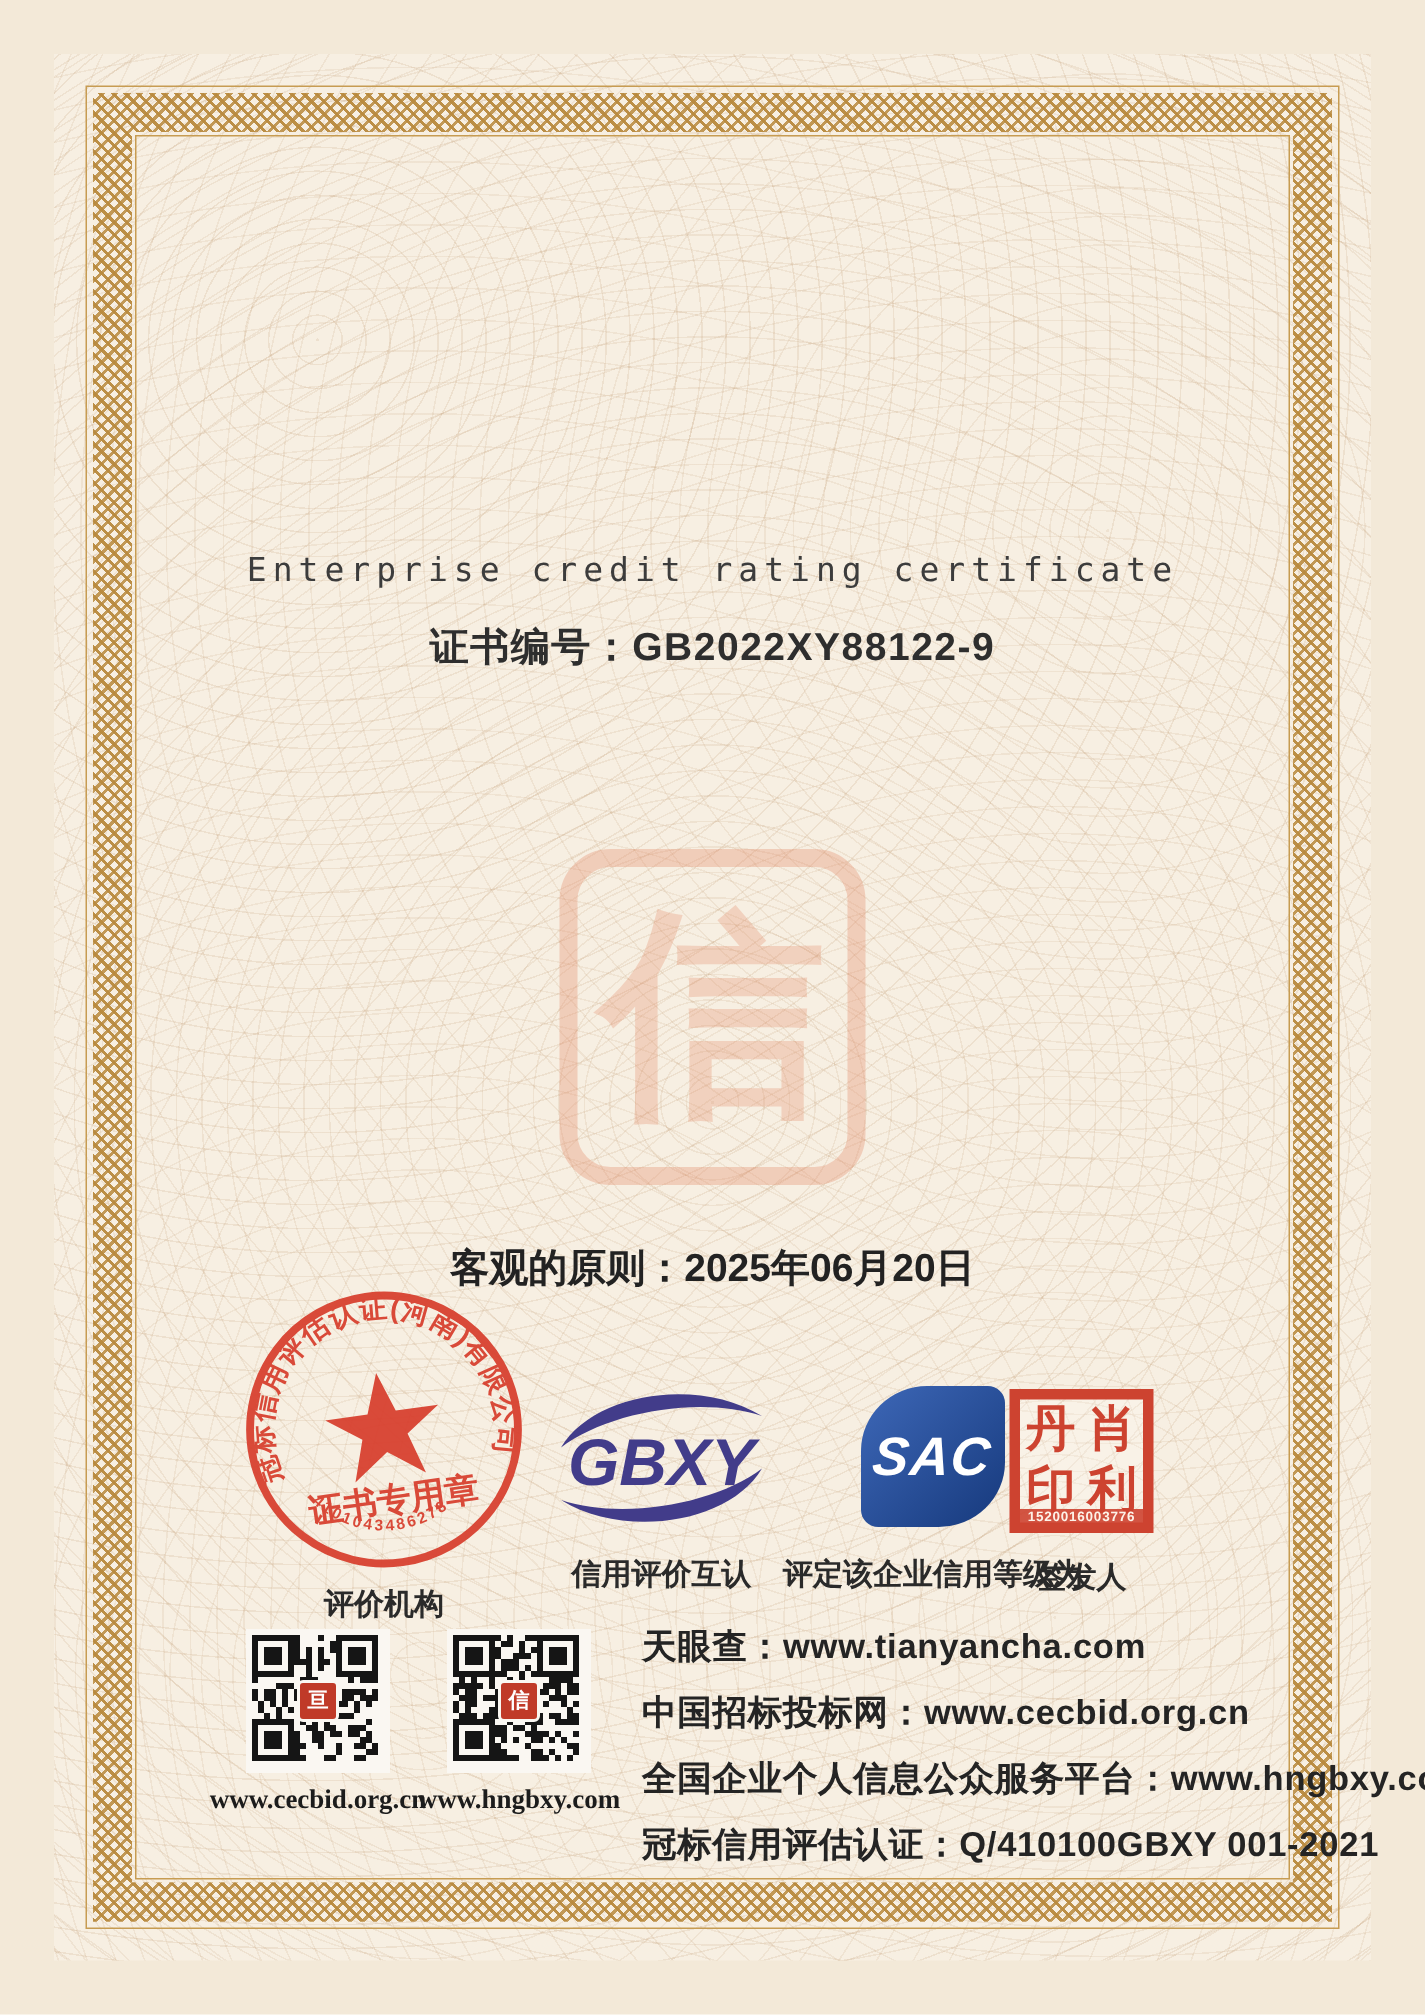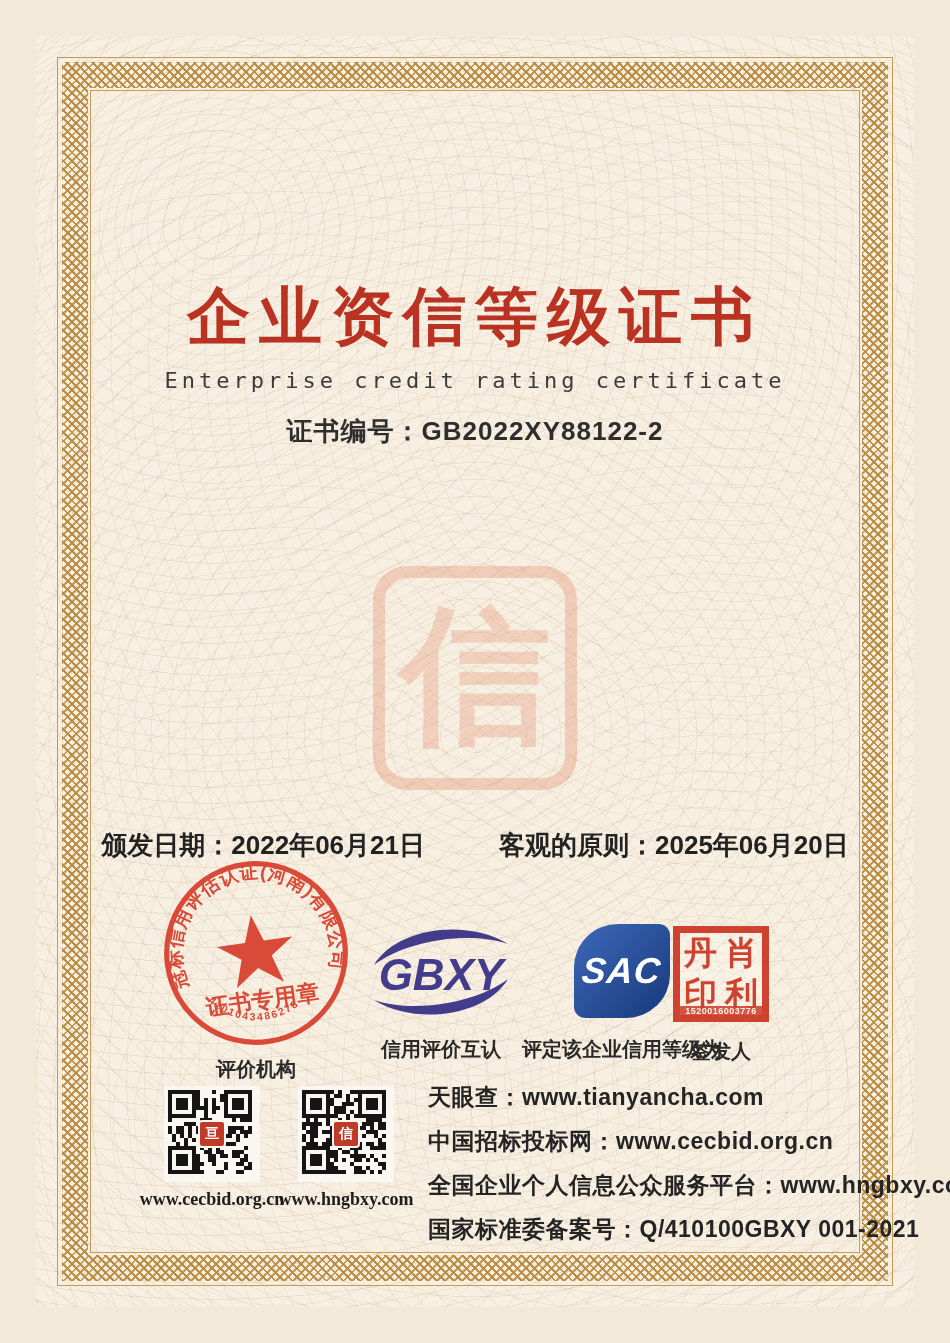--- a/index.html
+++ b/index.html
@@ -97,32 +97,30 @@
 <body>
 
 <div class="page">
   <div class="inner-field"></div>
   <div class="band-outer-line"></div>
   <div class="band1"></div>
   <div class="band2"></div>
   <div class="band-inner-line"></div>
 
 
-  <div class="title center-x">企业资信等级证书</div>
   <div class="subtitle center-x">Enterprise credit rating certificate</div>
-  <div class="certno center-x">证书编号：GB2022XY88122-2</div>
+  <div class="certno center-x">证书编号：GB2022XY88122-9</div>
 
   <div class="watermark">
     <span>信</span>
   </div>
 
 
 
   <div class="dates center-x">
-    <span>颁发日期：2022年06月21日</span>
     <span>客观的原则：2025年06月20日</span>
   </div>
 
   <div class="seal-col" style="left:150px;top:858px;width:212px;">
     <svg class="round-seal" viewBox="0 0 200 200" style="transform:rotate(-8deg);">
       <defs>
         <path id="arcTop" d="M 26,128 A 79,79 0 1 1 174,128" fill="none"></path>
         <path id="arcBot" d="M 36,133 A 73,73 0 0 0 164,133" fill="none"></path>
       </defs>
       <circle cx="100" cy="100" r="94" fill="none" stroke="#d8402f" stroke-width="5.5"></circle>
@@ -659,16 +657,16 @@
     <div class="info-row">
       <span>天眼查：</span><span class="url">www.tianyancha.com</span>
     </div>
     <div class="info-row">
       <span>中国招标投标网：</span><span class="url">www.cecbid.org.cn</span>
     </div>
     <div class="info-row">
       <span>全国企业个人信息公众服务平台：</span><span class="url">www.hngbxy.com</span>
     </div>
     <div class="info-row">
-      <span>国家标准委备案号：</span><span class="url">Q/410100GBXY  001-2021</span>
+      <span>冠标信用评估认证：</span><span class="url">Q/410100GBXY  001-2021</span>
     </div>
   </div>
 </div>
 
 </body></html>

